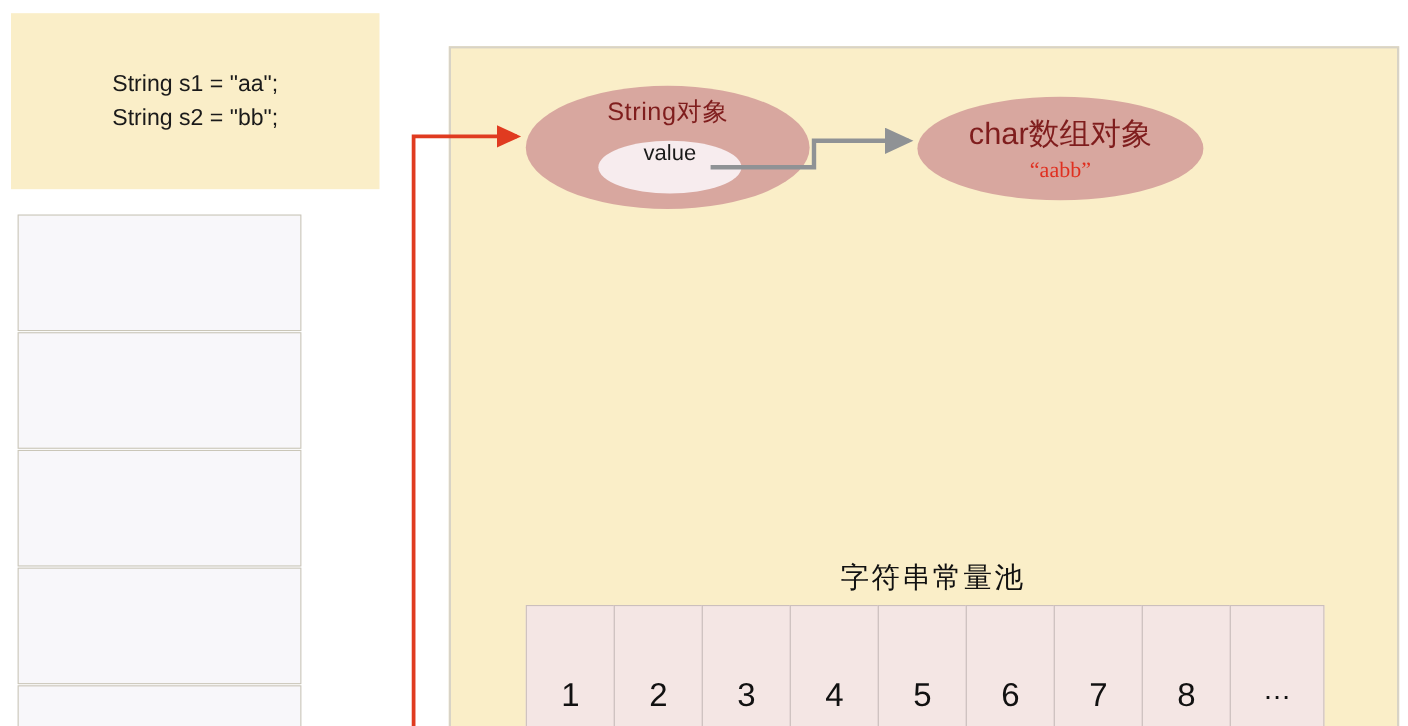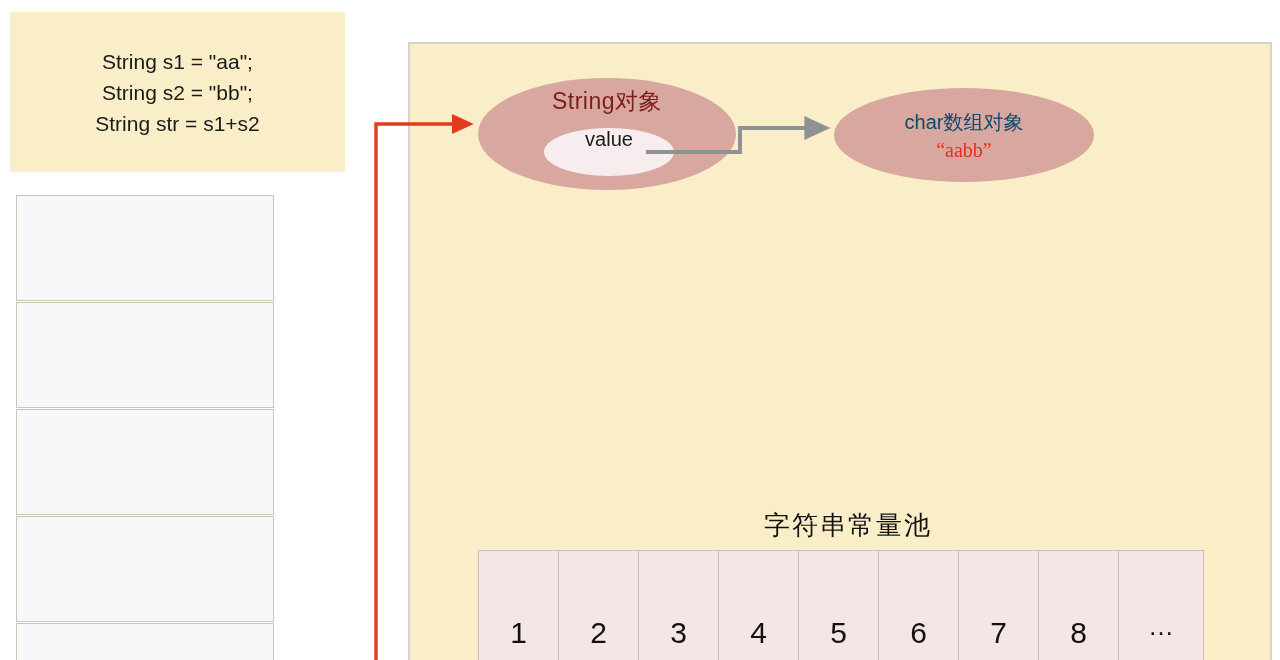--- a/index.html
+++ b/index.html
@@ -108,22 +108,22 @@
   }
   #char-array-ellipse {
     left: 834px;
     top: 88px;
     width: 260px;
     height: 94px;
     background: #d8a79f;
     justify-content: center;
   }
   #char-array-label {
-    font-size: 20px;
-    color: #0c4a6e;
+    font-size: 28px;
+    color: #7f1d1d;
   }
   #char-array-value {
     font-size: 20px;
     color: #e03020;
     margin-top: 3px;
     font-family: Liberation Serif, serif;
   }
 
   
   #arrow-layer {
@@ -175,21 +175,20 @@
     font-size: 26px;
     padding-bottom: 22px;
   }
 </style>
 </head>
 <body>
 
 <div id="code-box">
   <div class="code-line">String s1 = "aa";</div>
   <div class="code-line">String s2 = "bb";</div>
-  <div class="code-line">String str = s1+s2</div>
 </div>
 
 <div id="stack-table">
   <div class="stack-row"></div>
   <div class="stack-row"></div>
   <div class="stack-row"></div>
   <div class="stack-row"></div>
   <div class="stack-row"></div>
 
 </div>

